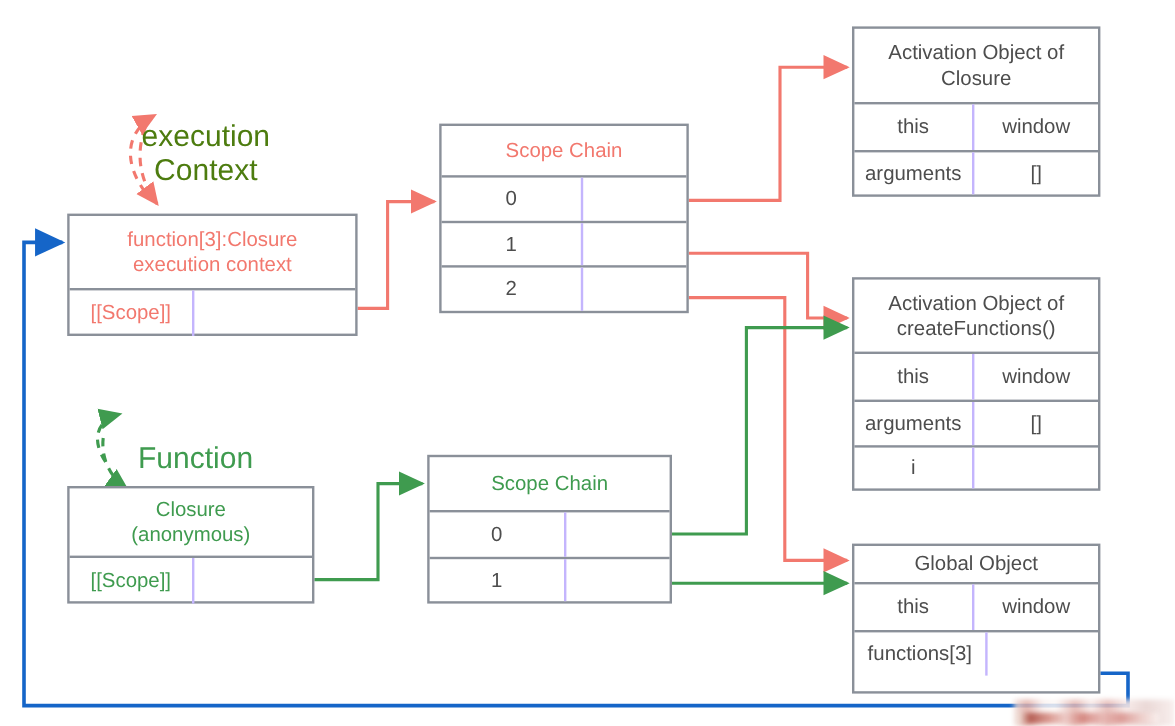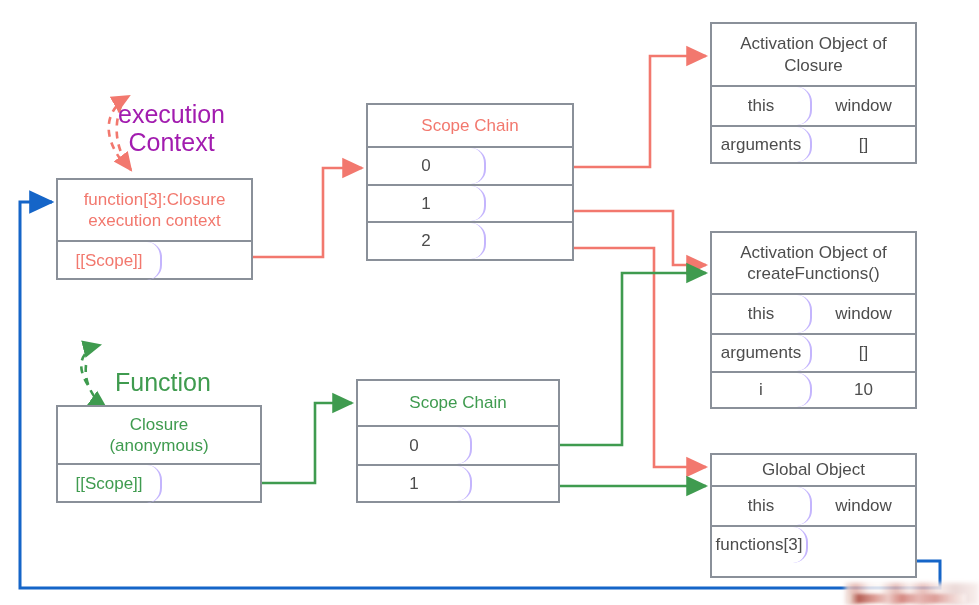--- a/index.html
+++ b/index.html
@@ -40,40 +40,39 @@
   .cell {
     box-sizing: border-box;
     display: flex;
     align-items: center;
     justify-content: center;
     text-align: center;
     padding: 2px 0;
     font-size: 17px;
     color: #4d4d4d;
     line-height: 1.25;
-    border-radius: 15px;
   }
   .cell.split {
     border-right: 2px solid #c4b5fd;
   }
   .hdr {
     color: #4d4d4d;
   }
   .hdr-red { color: #f2786e; }
   .hdr-green { color: #3f9b4f; }
   .txt-red { color: #f2786e; }
   .txt-green { color: #3f9b4f; }
 
   .label {
     position: absolute;
     font-size: 25px;
     line-height: 1.12;
     white-space: pre-line;
   }
-  .label.red { color: #a21caf; }
+  .label.red { color: #4d7c0f; }
   .label.green { color: #3f9b4f; }
 
   .watermark {
     position: absolute;
     left: 845px;
     top: 583px;
     width: 134px;
     height: 22px;
     background:
       linear-gradient(90deg,
@@ -162,21 +161,21 @@
 
   <div class="label red" style="left:118px; top:72px; text-align:center;">
     <span>execution
 Context</span>
   </div>
 
   <div class="label green" style="left:115px; top:340px;">
     <span>Function</span>
   </div>
 
-  <div class="box" style="left:56px; top:178px; width:197px; height:102px;">
+  <div class="box" style="left:56px; top:178px; width:242px; height:102px;">
     <div class="row" style="height:62px;">
       <div class="cell txt-red" style="flex:1; white-space:pre-line;">function[3]:Closure
 execution context</div>
     </div>
     <div class="row" style="height:38px;">
       <div class="cell split txt-red" style="width:104px;">[[Scope]]</div>
       <div class="cell" style="flex:1;"></div>
     </div>
   </div>
 
@@ -246,34 +245,33 @@
     <div class="row" style="height:40px;">
       <div class="cell split" style="width:100px;">this</div>
       <div class="cell" style="flex:1;">window</div>
     </div>
     <div class="row" style="height:38px;">
       <div class="cell split" style="width:100px;">arguments</div>
       <div class="cell" style="flex:1;">[]</div>
     </div>
     <div class="row" style="height:34px;">
       <div class="cell split" style="width:100px;">i</div>
-      <div class="cell" style="flex:1;">10</div>
     </div>
   </div>
 
   <div class="box" style="left:710px; top:453px; width:207px; height:125px;">
     <div class="row" style="height:32px;">
       <div class="cell hdr" style="flex:1;">Global Object</div>
     </div>
     <div class="row" style="height:40px;">
       <div class="cell split" style="width:100px;">this</div>
       <div class="cell" style="flex:1;">window</div>
     </div>
     <div class="row" style="height:36px;">
-      <div class="cell split" style="width:96px;">functions[3]</div>
+      <div class="cell split" style="width:111px;">functions[3]</div>
       <div class="cell" style="flex:1;"></div>
     </div>
   </div>
 
   <div class="watermark"></div>
   <div class="watermark2"></div>
 
 </div>
 
 </body></html>

